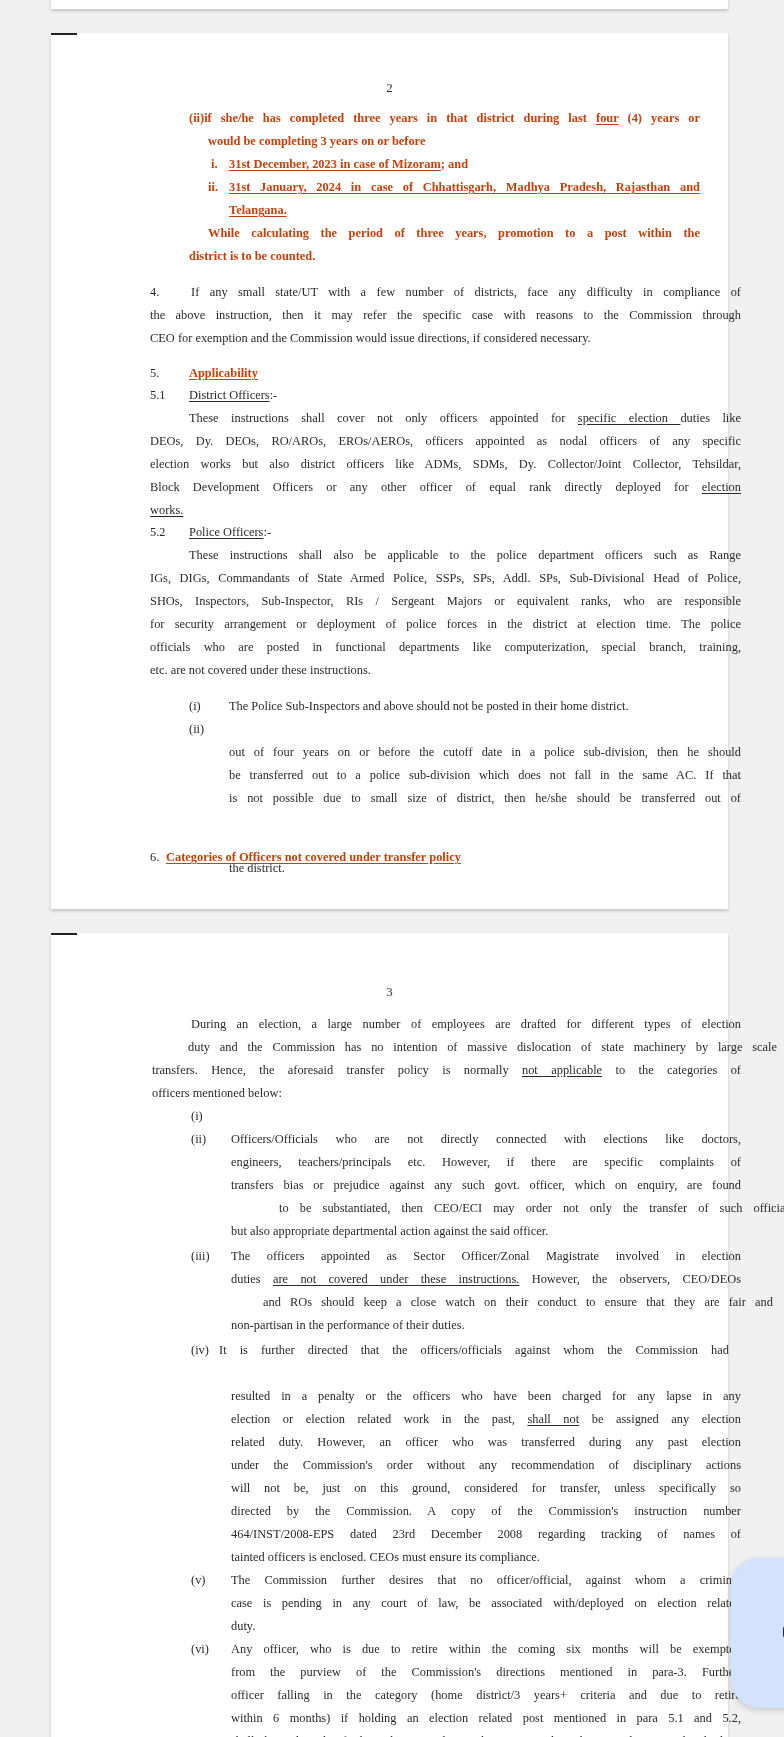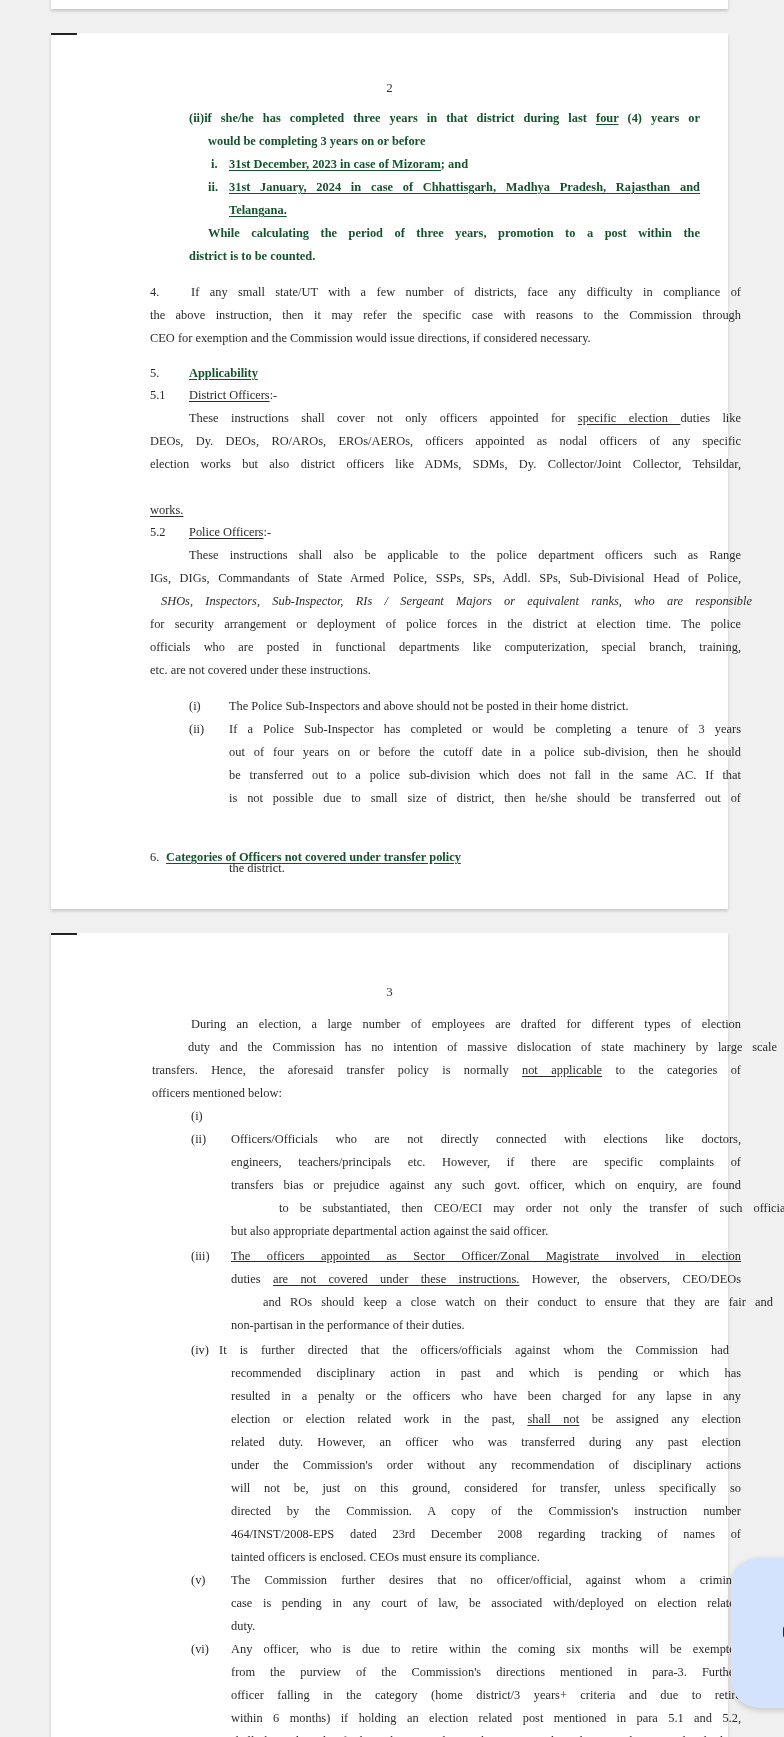--- a/index.html
+++ b/index.html
@@ -12,21 +12,21 @@
   }
   .page-prev { top: -10px; height: 19px; }
   .page-2 { top: 33px; height: 876px; }
   .page-3 { top: 933px; height: 820px; }
 
   .corner-mark { position: absolute; left: 0; top: 0; width: 26px; height: 2px; background: #222; }
 
   .pnum { position: absolute; font-size: 13px; color: #333; width: 677px; text-align: center; left: 0; }
 
   .t { position: absolute; font-size: 12.4px; line-height: 22.8px; white-space: nowrap; }
-  .b { font-weight: bold; color: #14532d; font-family: Liberation Serif, serif; }
+  .b { font-weight: bold; color: #c2410c; font-family: Liberation Serif, serif; }
   .u { text-decoration: underline; text-underline-offset: 2px; }
   .j { text-align: justify; text-align-last: justify; white-space: normal; }
 
   .fab {
     position: absolute; left: 731px; top: 1558px; width: 90px; height: 150px;
     background: #d3e3fd; border-radius: 28px 0 0 28px;
     box-shadow: 0 2px 6px rgba(0,0,0,0.18);
   }
   .fab-dot { position: absolute; left: 52px; top: 68px; width: 6px; height: 12px; border-radius: 3px; background: #1a2a4a; }
 </style>
@@ -66,38 +66,40 @@
 
   <div class="t" style="left:99px; top:351px;">5.1</div>
   <div class="t" style="left:138px; top:351px;">
     <span class="u">District Officers</span><span>:-</span>
   </div>
   <div class="t j" style="left:138px; top:374px; width:552px;">
     <span>These instructions shall cover not only officers appointed for </span><span class="u">specific election </span><span>duties like</span>
   </div>
   <div class="t j" style="left:99px; top:397px; width:591px;">DEOs, Dy. DEOs, RO/AROs, EROs/AEROs, officers appointed as nodal officers of any specific</div>
   <div class="t j" style="left:99px; top:420px; width:591px;">election works but also district officers like ADMs, SDMs, Dy. Collector/Joint Collector, Tehsildar,</div>
+  <div class="t j" style="left:99px; top:443px; width:591px;">
+    <span>Block Development Officers or any other officer of equal rank directly deployed for </span><span class="u">election</span>
+  </div>
   <div class="t u" style="left:99px; top:466px;">works.</div>
 
   <div class="t" style="left:99px; top:488px;">5.2</div>
   <div class="t" style="left:138px; top:488px;">
     <span class="u">Police Officers</span><span>:-</span>
   </div>
   <div class="t j" style="left:138px; top:511px; width:552px;">These instructions shall also be applicable to the police department officers such as Range</div>
   <div class="t j" style="left:99px; top:534px; width:591px;">IGs, DIGs, Commandants of State Armed Police, SSPs, SPs, Addl. SPs, Sub-Divisional Head of Police,</div>
-  <div class="t j" style="left:110px; top:557px; width:591px;font-style:italic;">SHOs, Inspectors, Sub-Inspector, RIs / Sergeant Majors or equivalent ranks, who are responsible</div>
+  <div class="t j" style="left:99px; top:557px; width:591px;">SHOs, Inspectors, Sub-Inspector, RIs / Sergeant Majors or equivalent ranks, who are responsible</div>
   <div class="t j" style="left:99px; top:580px; width:591px;">for security arrangement or deployment of police forces in the district at election time. The police</div>
   <div class="t j" style="left:99px; top:603px; width:591px;">officials who are posted in functional departments like computerization, special branch, training,</div>
   <div class="t" style="left:99px; top:626px;">etc. are not covered under these instructions.</div>
 
   <div class="t" style="left:138px; top:662px;">(i)</div>
   <div class="t" style="left:178px; top:662px;">The Police Sub-Inspectors and above should not be posted in their home district.</div>
 
   <div class="t" style="left:138px; top:685px;">(ii)</div>
-  <div class="t j" style="left:178px; top:685px; width:512px;">If a Police Sub-Inspector has completed or would be completing a tenure of 3 years</div>
   <div class="t j" style="left:178px; top:708px; width:512px;">out of four years on or before the cutoff date in a police sub-division, then he should</div>
   <div class="t j" style="left:178px; top:731px; width:512px;">be transferred out to a police sub-division which does not fall in the same AC. If that</div>
   <div class="t j" style="left:178px; top:754px; width:512px;">is not possible due to small size of district, then he/she should be transferred out of</div>
   <div class="t" style="left:178px; top:777px;margin-top:47px;">the district.</div>
 
   <div class="t" style="left:99px; top:813px;">6.</div>
   <div class="t b u" style="left:115px; top:813px;">Categories of Officers not covered under transfer policy</div>
 </div>
 
 <div class="page page-3">
@@ -114,30 +116,29 @@
   <div class="t" style="left:140px; top:172px;">(i)</div>
 
   <div class="t" style="left:140px; top:195px;">(ii)</div>
   <div class="t j" style="left:180px; top:195px; width:510px;">Officers/Officials who are not directly connected with elections like doctors,</div>
   <div class="t j" style="left:180px; top:218px; width:510px;">engineers, teachers/principals etc. However, if there are specific complaints of</div>
   <div class="t j" style="left:180px; top:241px; width:510px;">transfers bias or prejudice against any such govt. officer, which on enquiry, are found</div>
   <div class="t j" style="left:180px; top:264px; width:510px;margin-left:48px;">to be substantiated, then CEO/ECI may order not only the transfer of such official</div>
   <div class="t" style="left:180px; top:287px;">but also appropriate departmental action against the said officer.</div>
 
   <div class="t" style="left:140px; top:312px;">(iii)</div>
-  <div class="t j" style="left:180px; top:312px; width:510px;text-decoration:underline;">The officers appointed as Sector Officer/Zonal Magistrate involved in election</div>
+  <div class="t j" style="left:180px; top:312px; width:510px;">The officers appointed as Sector Officer/Zonal Magistrate involved in election</div>
   <div class="t j" style="left:180px; top:335px; width:510px;">
     <span>duties </span><span class="u">are not covered under these instructions.</span><span> However, the observers, CEO/DEOs</span>
   </div>
   <div class="t j" style="left:180px; top:358px; width:510px;margin-left:32px;">and ROs should keep a close watch on their conduct to ensure that they are fair and</div>
   <div class="t" style="left:180px; top:381px;">non-partisan in the performance of their duties.</div>
 
   <div class="t" style="left:140px; top:406px;">(iv)</div>
   <div class="t j" style="left:168px; top:406px; width:510px;">It is further directed that the officers/officials against whom the Commission had</div>
-  <div class="t j" style="left:180px; top:429px; width:510px;">recommended disciplinary action in past and which is pending or which has</div>
   <div class="t j" style="left:180px; top:452px; width:510px;">resulted in a penalty or the officers who have been charged for any lapse in any</div>
   <div class="t j" style="left:180px; top:475px; width:510px;">
     <span>election or election related work in the past, </span><span class="u">shall not</span><span> be assigned any election</span>
   </div>
   <div class="t j" style="left:180px; top:498px; width:510px;">related duty. However, an officer who was transferred during any past election</div>
   <div class="t j" style="left:180px; top:521px; width:510px;">under the Commission's order without any recommendation of disciplinary actions</div>
   <div class="t j" style="left:180px; top:544px; width:510px;">will not be, just on this ground, considered for transfer, unless specifically so</div>
   <div class="t j" style="left:180px; top:567px; width:510px;">directed by the Commission. A copy of the Commission's instruction number</div>
   <div class="t j" style="left:180px; top:590px; width:510px;">464/INST/2008-EPS dated 23rd December 2008 regarding tracking of names of</div>
   <div class="t" style="left:180px; top:613px;">tainted officers is enclosed. CEOs must ensure its compliance.</div>

